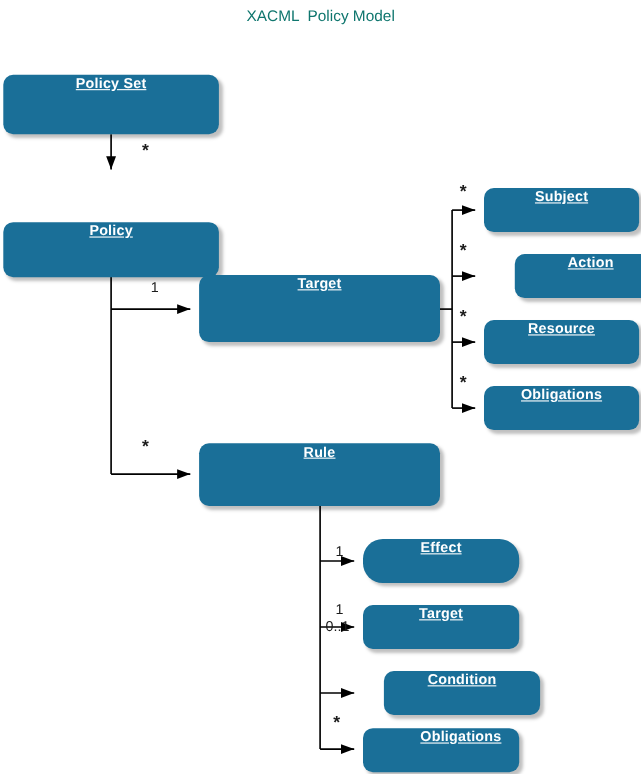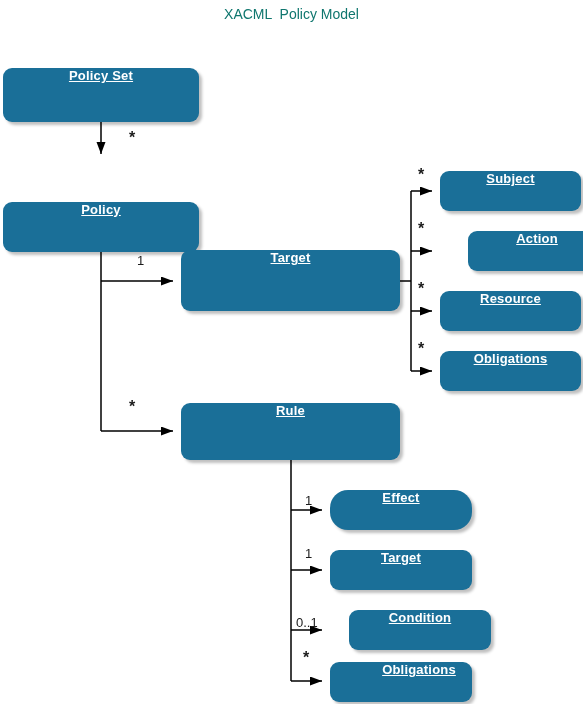--- a/index.html
+++ b/index.html
@@ -166,17 +166,17 @@
   <div class="card-label star" style="left:418px; top:221px;">*</div>
 
   <div class="card-label star" style="left:418px; top:281px;">*</div>
 
   <div class="card-label star" style="left:418px; top:341px;">*</div>
 
   <div class="card-label" style="left:305px; top:494px;">1</div>
 
   <div class="card-label" style="left:305px; top:547px;">1</div>
 
-  <div class="card-label" style="left:296px; top:616px;">0..1</div>
+  <div class="card-label" style="left:296px; top:563px;">0..1</div>
 
   <div class="card-label star" style="left:303px; top:650px;">*</div>
 
 </div>
 
 </body></html>

